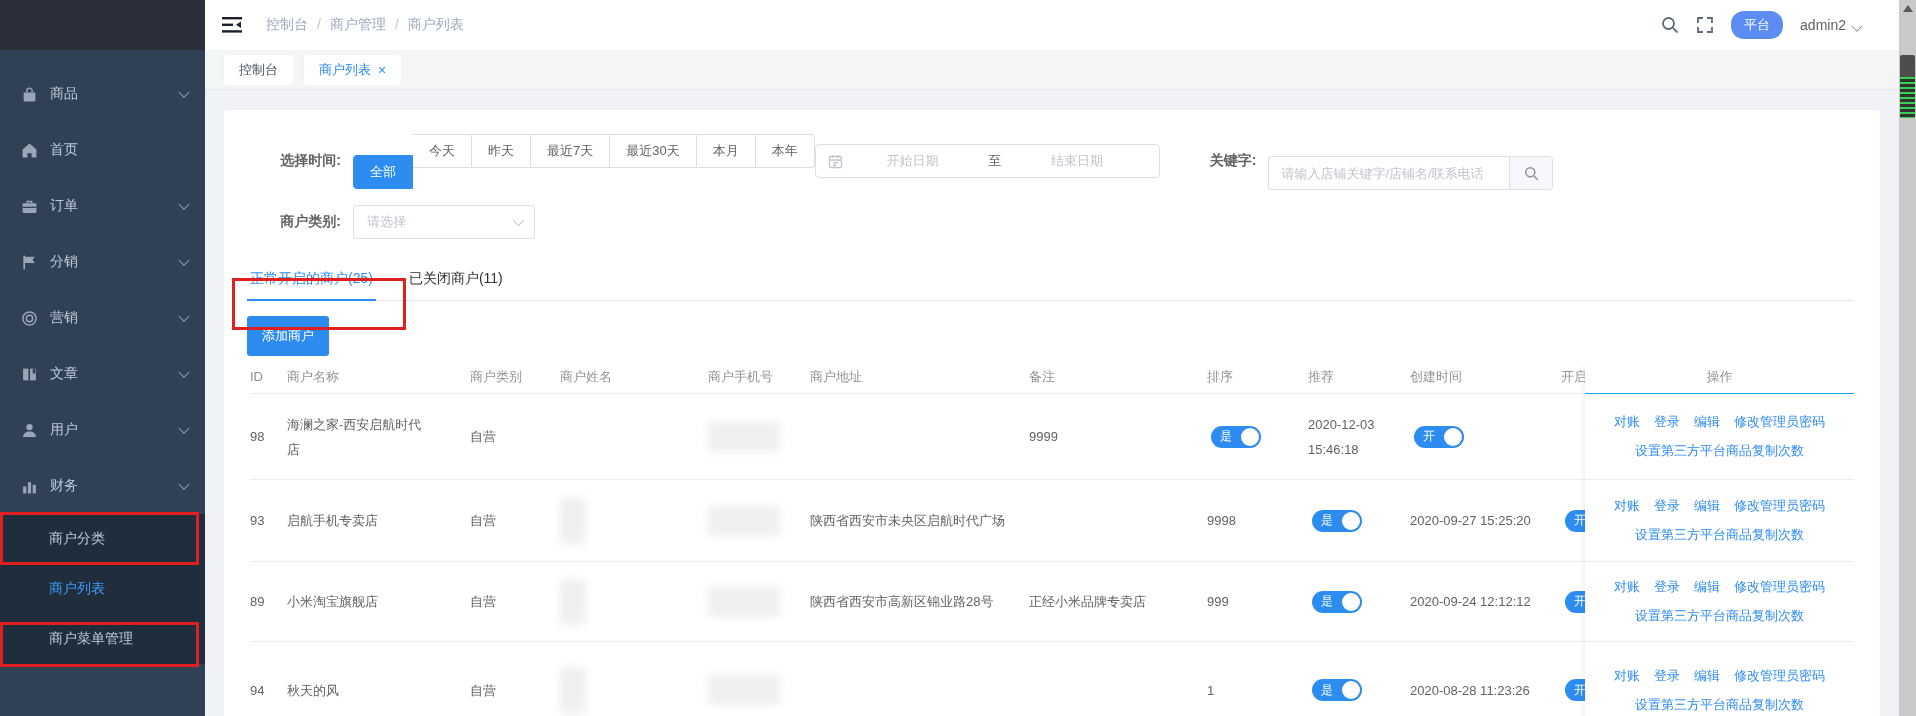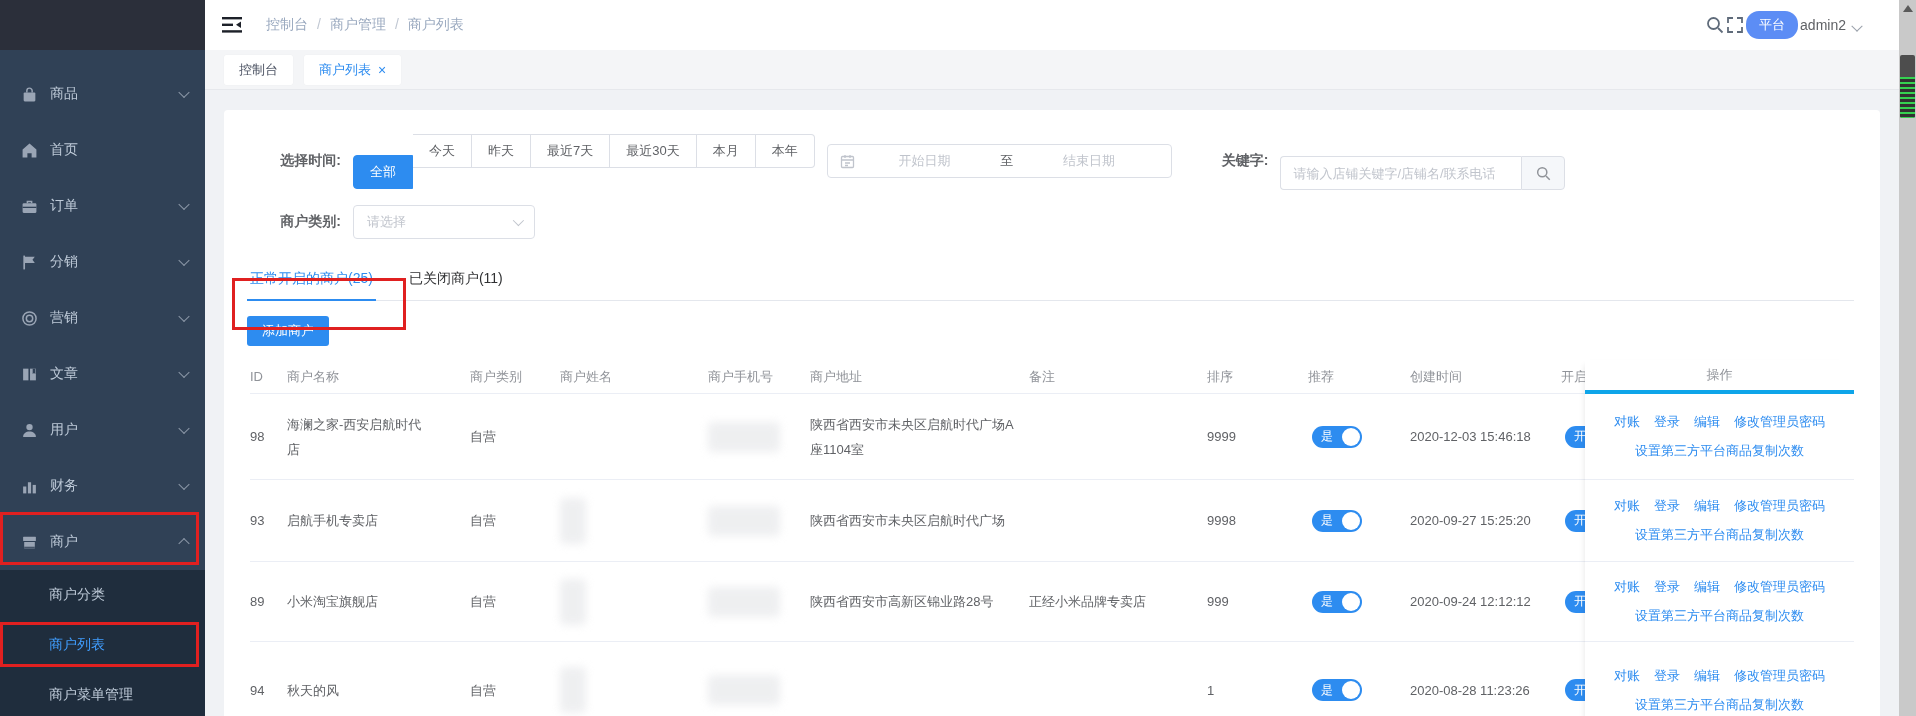--- a/index.html
+++ b/index.html
@@ -27,21 +27,21 @@
   .ann { position:absolute; border:3px solid #e02020; z-index:40; pointer-events:none; }
   .ann-merchant { left:0; top:512px; width:199px; height:53px; }
   .ann-merchant-list { left:0; top:622px; width:199px; height:45px; }
 
   
   .main { position:absolute; left:205px; top:0; right:17px; bottom:0; }
   .topbar { position:relative; height:50px; background:#fff; display:flex; align-items:center; }
   .hamburger { width:20px; height:16px; margin-left:17px; cursor:pointer; color:#1d2129; }
   .breadcrumb { margin-left:24px; font-size:14px; color:#9aa9bf; display:flex; gap:9px; }
   .breadcrumb .sep { color:#c0c7d2; }
-  .top-right { margin-left:auto; display:flex; align-items:center; margin-right:38px; gap:2px; }
+  .top-right { margin-left:auto; display:flex; align-items:center; margin-right:38px; gap:17px; }
   .tr-icon { width:18px; height:18px; color:#5f6b7a; cursor:pointer; }
   .tr-icon svg { display:block; width:100%; height:100%; }
   .platform-badge { background:#5c8df5; color:#fff; font-size:13px; border-radius:13px;
                     padding:5px 13px; cursor:pointer; }
   .user-wrap { display:flex; align-items:flex-end; gap:7px; cursor:pointer; }
   .username { font-size:14px; color:#606266; }
   .caret { width:8px; height:8px; border-right:1.5px solid #99a0aa; border-bottom:1.5px solid #99a0aa;
            transform:rotate(45deg) translate(-2px,-2px); }
 
   .tagsbar { height:40px; background:#f4f5f7; border-bottom:1px solid #e6e8ec; display:flex;
@@ -59,21 +59,21 @@
   .frow { display:flex; align-items:center; }
   .frow1 { margin-top:0; }
   .frow2 { margin-top:15px; }
   .flabel { width:91px; text-align:right; font-size:14px; font-weight:bold; color:#606266; flex:none; }
   .btn-group { display:flex; margin-left:12px; }
   .tbtn { height:34px; padding:0 16px; background:#fff; border:1px solid #dcdfe6; border-left-width:0;
           font-size:13px; color:#606266; display:flex; align-items:center; cursor:pointer; }
   .tbtn:first-child { border-left-width:1px; border-radius:4px 0 0 4px;margin-top:21px; }
   .tbtn:last-child { border-radius:0 4px 4px 0; }
   .tbtn.active { background:#2d8cf0; border-color:#2d8cf0; color:#fff; }
-  .daterange { margin-left:12px; width:345px; height:34px; border:1px solid #dcdfe6; border-radius:4px;
+  .daterange { width:345px; height:34px; border:1px solid #dcdfe6; border-radius:4px;
                display:flex; align-items:center; padding:0 12px; background:#fff; cursor:pointer; }
   .cal-icon { width:15px; height:15px; color:#c0c4cc; flex:none; }
   .cal-icon svg { display:block; width:100%; height:100%; }
   .d-seg { flex:1; text-align:center; font-size:13px; color:#c0c4cc; }
   .d-sep { font-size:13px; color:#606266; padding:0 6px; }
   .kw-label { margin-left:50px; font-size:14px; font-weight:bold; color:#606266; }
   .kw-group { margin-left:12px; display:flex;margin-top:24px; }
   .kw-input { width:241px; height:34px; border:1px solid #dcdfe6; border-right:none;
               border-radius:4px 0 0 4px; padding:0 12px; font-size:13px; color:#606266; outline:none; }
   .kw-input::placeholder { color:#c0c4cc; }
@@ -87,21 +87,21 @@
   .select .chevd { width:8px; height:8px; border-right:1.5px solid #c0c4cc; border-bottom:1.5px solid #c0c4cc;
                    transform:rotate(45deg) translateY(-2px); }
 
   
   .tabs { margin-top:31px; border-bottom:1px solid #e4e7ed; display:flex; gap:36px; padding-left:0; }
   .tab { font-size:14px; color:#303133; padding-bottom:12px; cursor:pointer; position:relative; }
   .tab.active { color:#2d8cf0; }
   .tab.active::after { content:""; position:absolute; left:-3px; right:-3px; bottom:-1px; height:2px;
                        background:#2d8cf0; }
 
-  .add-btn { margin-top:15px; margin-left:-3px; height:30px; padding:0 15px; background:#2d8cf0; color:#fff;
+  .add-btn { margin-top:15px; margin-left:-3px; height:40px; padding:0 15px; background:#2d8cf0; color:#fff;
              font-size:13px; border:none; border-radius:3px; cursor:pointer; display:inline-flex;
              align-items:center; }
   .ann-add { left:8px; top:168px; width:174px; height:52px; }
 
   
   .table { position:absolute; left:26px; right:26px; top:250px; bottom:0; }
   .trow { display:grid; grid-template-columns:37px 183px 90px 148px 102px 219px 178px 101px 102px 151px 1fr;
           align-items:center; }
   .thead { height:34px; border-bottom:1px solid #ebeef5; font-size:13px; color:#909399; }
   .tbody-row { border-bottom:1px solid #ebeef5; font-size:13px; color:#606266; }
@@ -115,21 +115,21 @@
             display:flex; align-items:center; cursor:pointer; flex:none; }
   .toggle .t-label { color:#fff; font-size:12px; margin-left:9px; }
   .toggle .knob { position:absolute; right:2px; top:2px; width:18px; height:18px; border-radius:50%;
                   background:#fff; }
   .rec-cell { display:flex; }
   .rec-cell .toggle { margin-left:4px; }
 
   
   .op-col { position:absolute; left:1335px; right:0; top:0; bottom:0; background:#fff;
             box-shadow:-5px 0 6px -5px rgba(0,0,0,.10); }
-  .op-head { height:34px; border-bottom:4px solid #0ea5e9; display:flex; align-items:center;
+  .op-head { height:34px; border-bottom:1px solid #0ea5e9; display:flex; align-items:center;
              justify-content:center; font-size:13px; color:#909399; }
   .op-cell { border-bottom:1px solid #ebeef5; display:flex; flex-direction:column; align-items:center;
              justify-content:center; gap:11px; }
   .op-cell.r4 { border-bottom:none; }
   .op-line { display:flex; gap:14px; justify-content:center; }
   .op-link { color:#2d8cf0; font-size:13px; cursor:pointer; white-space:nowrap; }
 
   
   .scrollbar { position:absolute; right:0; top:0; width:17px; height:716px; background:#c9c9c9; z-index:50; }
   .sb-up { position:absolute; top:5px; left:3.5px; width:0; height:0; border-left:5px solid transparent;
@@ -230,31 +230,20 @@
           <svg viewBox="0 0 16 16">
               <rect x="2" y="8" width="3" height="6.5" fill="currentColor"></rect>
               <rect x="6.5" y="4" width="3" height="10.5" fill="currentColor"></rect>
               <rect x="11" y="6.5" width="3" height="8" fill="currentColor"></rect>
             </svg>
         </span>
         <span>财务</span>
         <span class="chev"></span>
       </div>
 
-      <div class="menu-item">
-        <span class="mi-icon">
-          <svg viewBox="0 0 16 16">
-              <rect x="2" y="2.5" width="12" height="4" rx="0.5" fill="currentColor"></rect>
-              <path d="M3 7.5h10v6H3Z" fill="currentColor"></path>
-              <path d="M3 12.5h10" stroke="#304156" stroke-width="1"></path>
-            </svg>
-        </span>
-        <span>商户</span>
-        <span class="chev up"></span>
-      </div>
     </div>
 
     <div class="submenu">
       <div class="submenu-item">
         <span>商户分类</span>
       </div>
       <div class="submenu-item active">
         <span>商户列表</span>
       </div>
       <div class="submenu-item">
@@ -388,21 +377,20 @@
           </div>
 
           <div class="trow tbody-row r1">
             <div class="cell">98</div>
             <div class="cell name">海澜之家-西安启航时代店</div>
             <div class="cell">自营</div>
             <div class="cell"></div>
             <div class="cell">
                 <div class="blur-block blur-phone"></div>
               </div>
-            <div class="cell">陕西省西安市未央区启航时代广场A座1104室</div>
             <div class="cell"></div>
             <div class="cell">9999</div>
             <div class="cell rec-cell">
               <div class="toggle">
                 <span class="t-label">是</span>
                 <span class="knob"></span>
               </div>
             </div>
             <div class="cell">2020-12-03 15:46:18</div>
             <div class="cell rec-cell">

